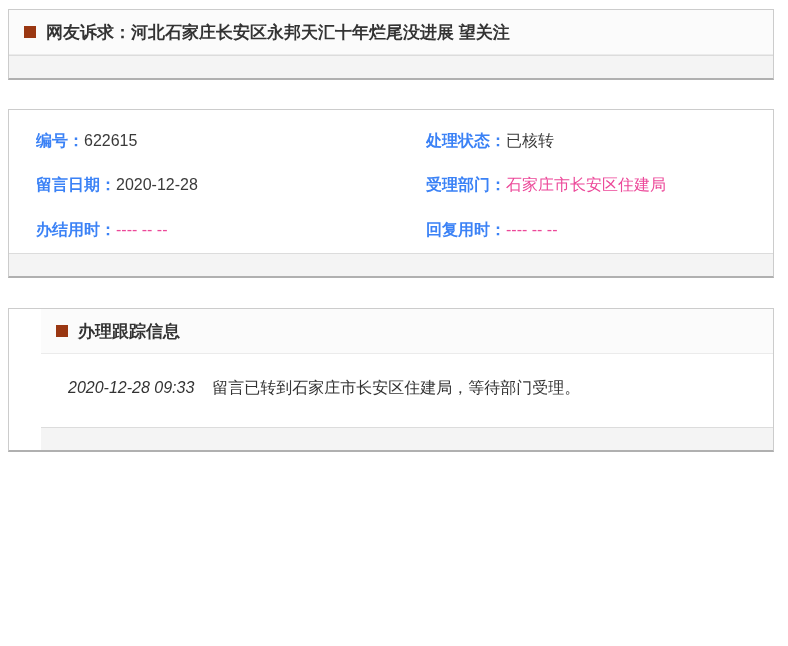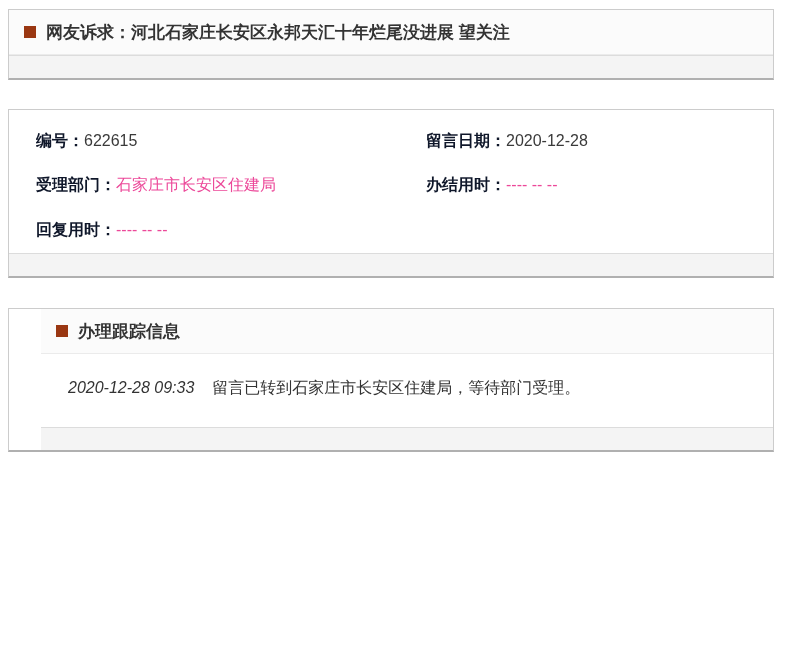--- a/index.html
+++ b/index.html
@@ -84,21 +84,21 @@
   }
   .field {
     height: 42px;
     line-height: 42px;
     font-size: 16px;
     white-space: nowrap;
     overflow: hidden;
   }
   .flabel {
     font-weight: bold;
-    color: #0f172a;
+    color: #3b82f6;
   }
   .fvalue { color: #3a3a3a; }
   .fvalue.hl { color: #ec4899; }
 
   
   .tracking-body {
     box-sizing: border-box;
     height: 73px;
     overflow: hidden;
     padding: 24px 24px 0 27px;
@@ -118,20 +118,23 @@
     </div>
     <div class="panel-footer"></div>
   </div>
 
   <div class="panel panel-2">
     <div class="fields-body">
       <div class="field">
         <span class="flabel">编号：</span><span class="fvalue">622615</span>
       </div>
       <div class="field">
+        <span class="flabel">处理状态：</span><span class="fvalue">已核转</span>
+      </div>
+      <div class="field">
         <span class="flabel">留言日期：</span><span class="fvalue">2020-12-28</span>
       </div>
       <div class="field">
         <span class="flabel">受理部门：</span><span class="fvalue hl">石家庄市长安区住建局</span>
       </div>
       <div class="field">
         <span class="flabel">办结用时：</span><span class="fvalue hl">---- -- --</span>
       </div>
       <div class="field">
         <span class="flabel">回复用时：</span><span class="fvalue hl">---- -- --</span>

